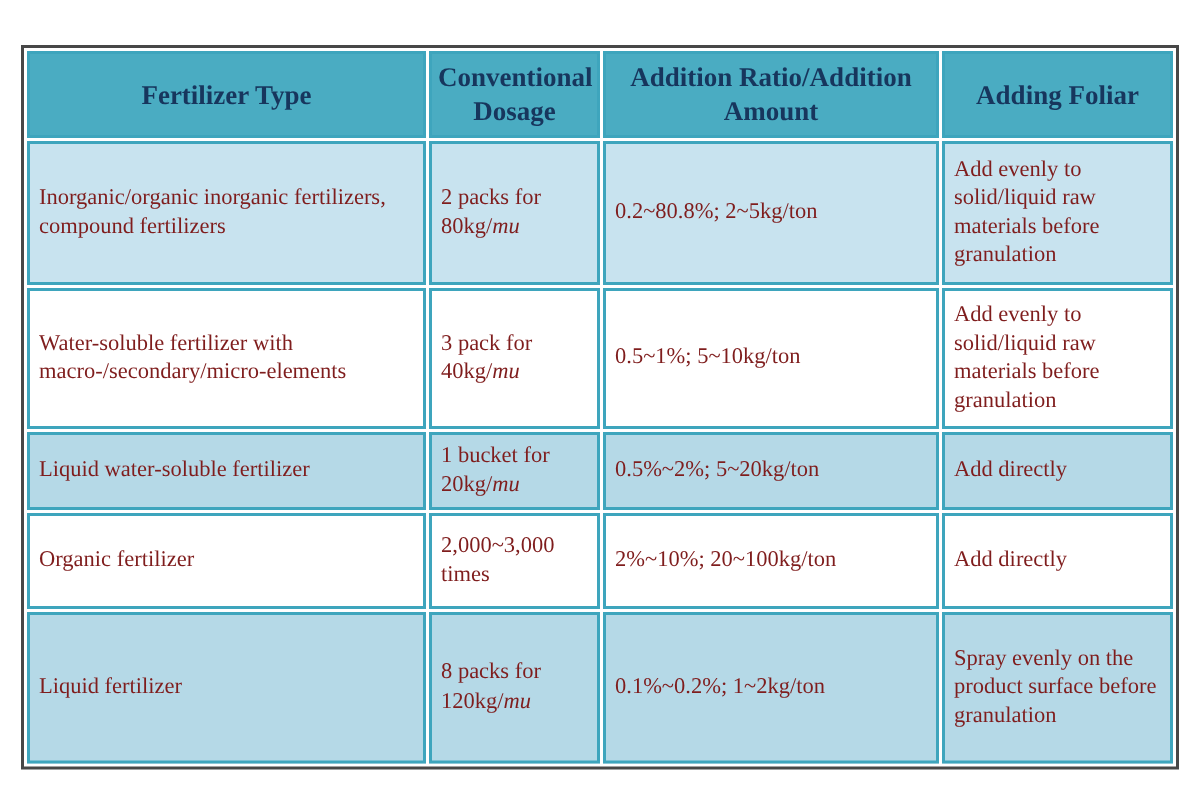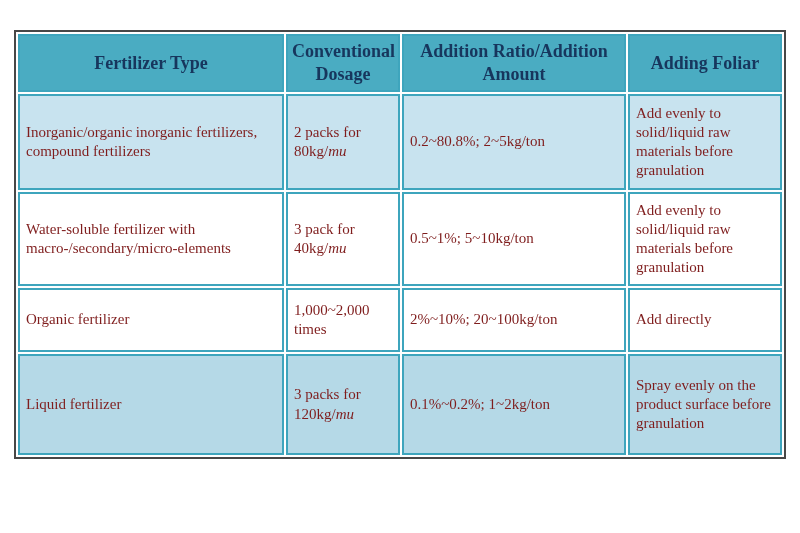--- a/index.html
+++ b/index.html
@@ -83,27 +83,33 @@
         <td><span>2 packs for 80kg/</span><i>mu</i></td>
         <td>0.2~80.8%; 2~5kg/ton</td>
         <td>Add evenly to solid/liquid raw materials before granulation</td>
       </tr>
       <tr class="r2">
         <td>Water-soluble fertilizer with macro-/secondary/micro-elements</td>
         <td><span>3 pack for 40kg/</span><i>mu</i></td>
         <td>0.5~1%; 5~10kg/ton</td>
         <td>Add evenly to solid/liquid raw materials before granulation</td>
       </tr>
+      <tr class="shade-b r3">
+        <td>Liquid water-soluble fertilizer</td>
+        <td><span>1 bucket for 20kg/</span><i>mu</i></td>
+        <td>0.5%~2%; 5~20kg/ton</td>
+        <td>Add directly</td>
+      </tr>
       <tr class="r4">
         <td>Organic fertilizer</td>
-        <td><span>1,000~2,000 times</span><i></i></td>
+        <td><span>2,000~3,000 times</span><i></i></td>
         <td>2%~10%; 20~100kg/ton</td>
         <td>Add directly</td>
       </tr>
       <tr class="shade-b r5">
         <td>Liquid fertilizer</td>
-        <td><span>3 packs for 120kg/</span><i>mu</i></td>
+        <td><span>8 packs for 120kg/</span><i>mu</i></td>
         <td>0.1%~0.2%; 1~2kg/ton</td>
         <td>Spray evenly on the product surface before granulation</td>
       </tr>
     </tbody>
   </table>
 </div>
 
 </body></html>

